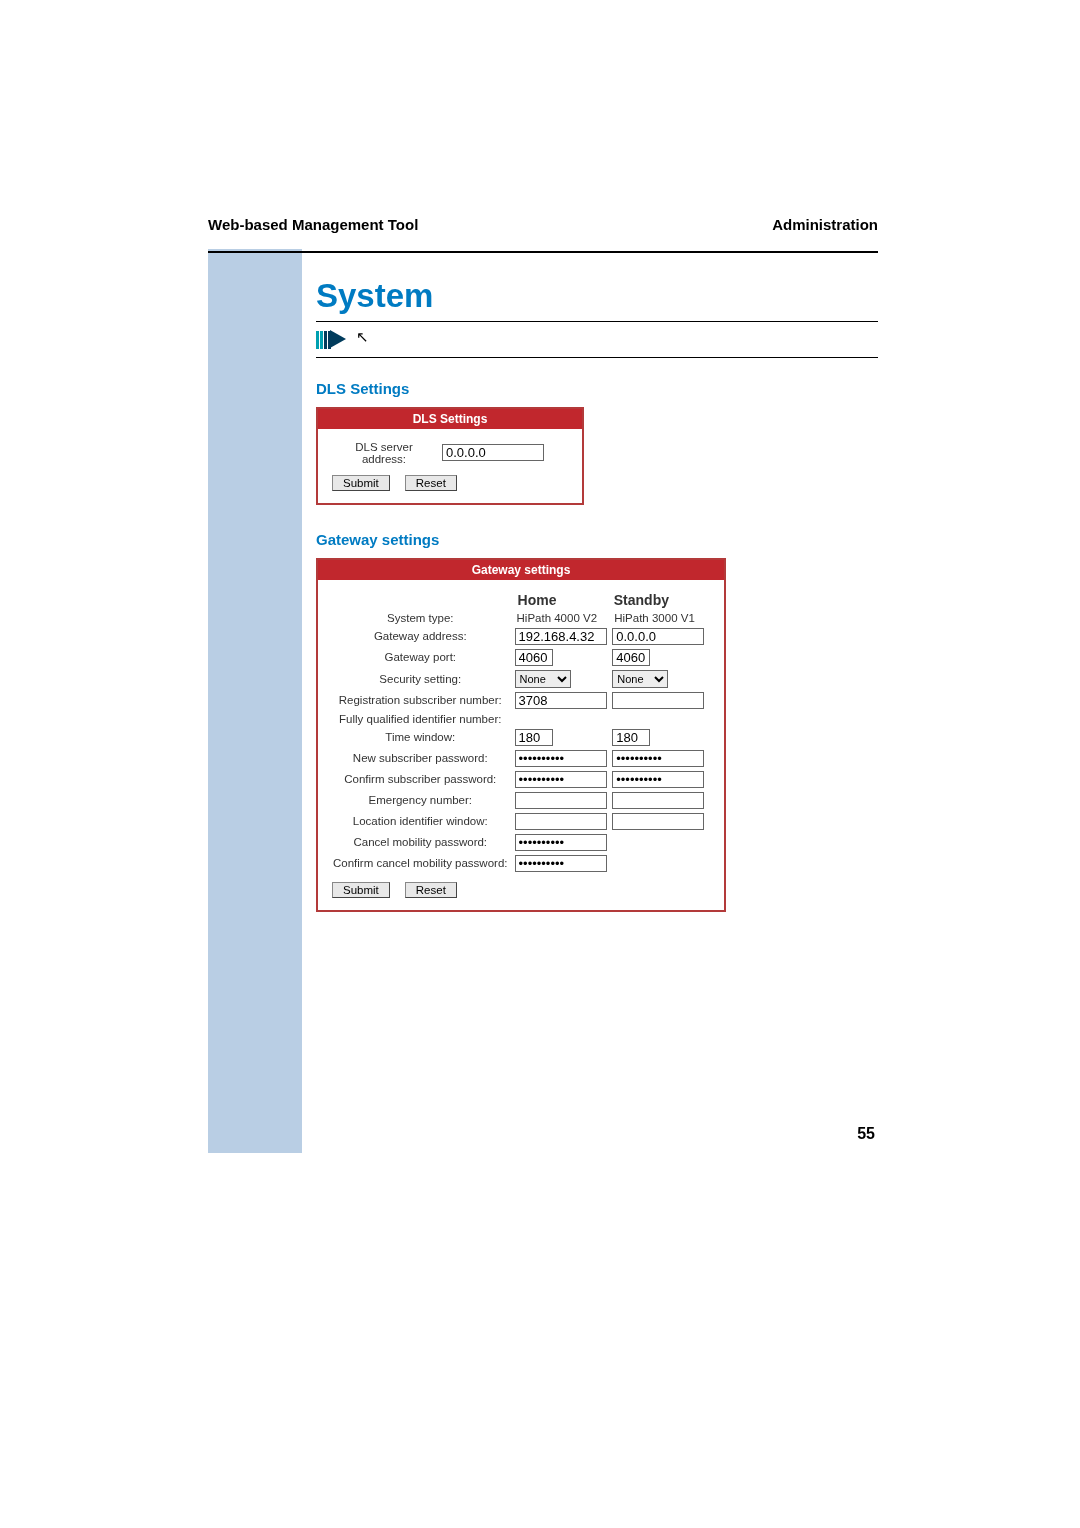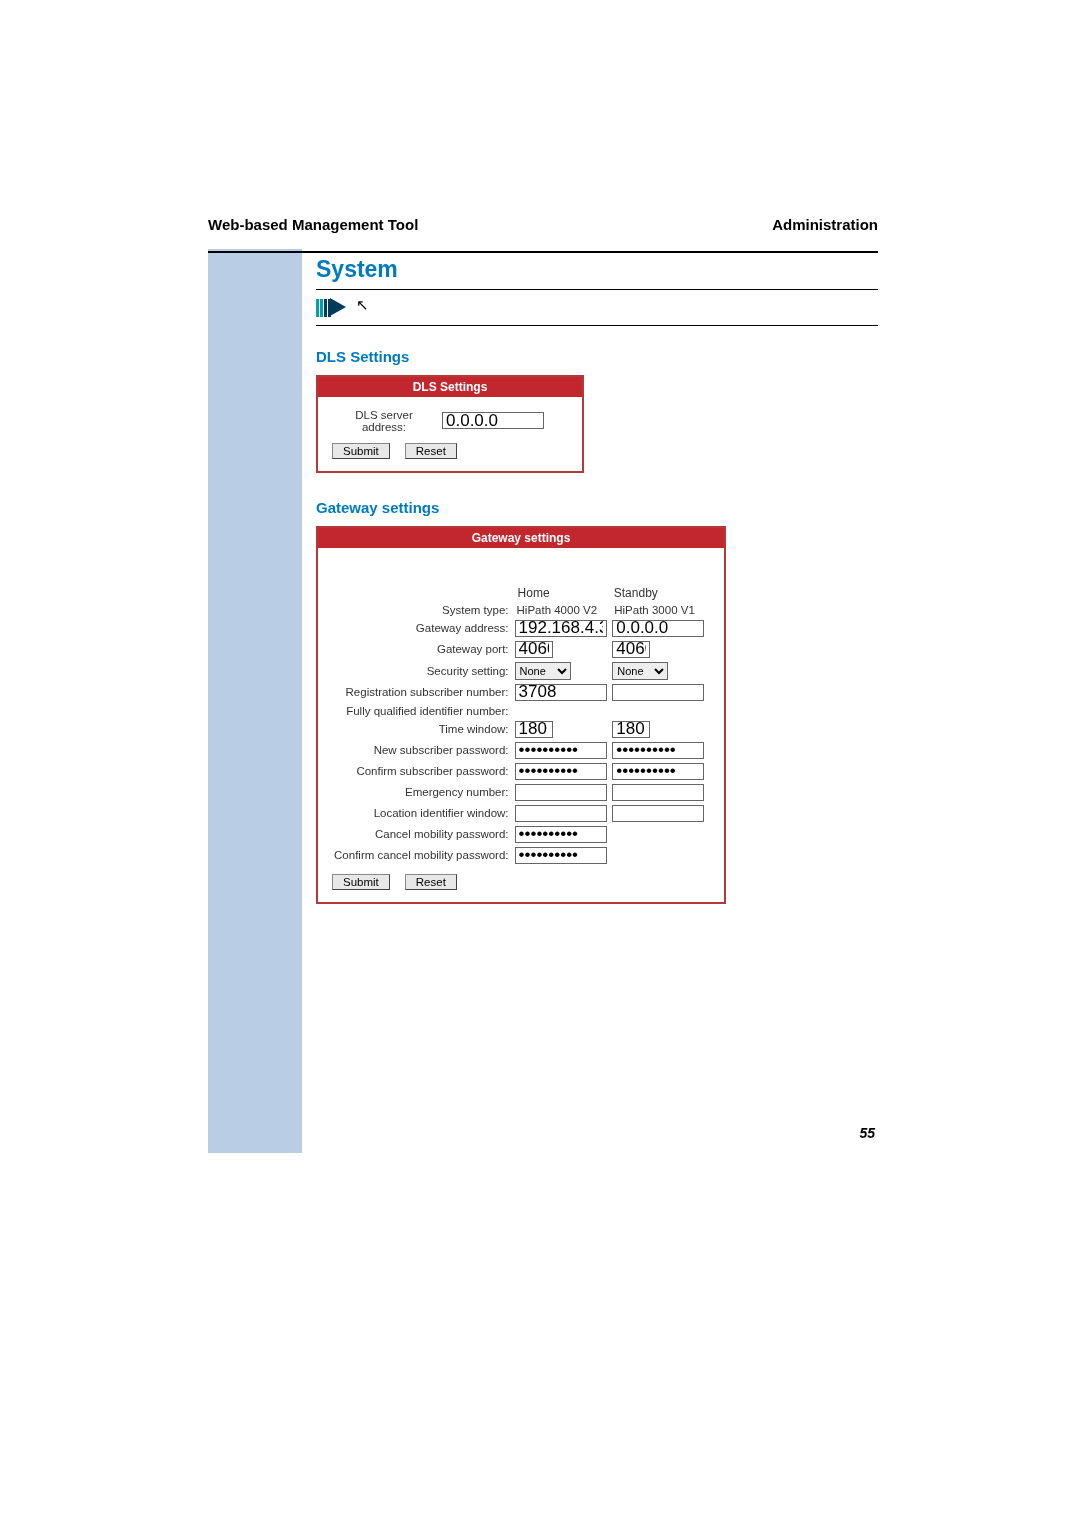--- a/index.html
+++ b/index.html
@@ -38,23 +38,24 @@
       font-size: 15px;
     }
     .content {
       position: absolute;
       left: 316px;
       top: 256px;
       width: 562px;
     }
     h1.title {
       color: #007bc2;
-      font-size: 23px;
+      font-size: 33px;
       font-weight: bold;
       margin-bottom: 6px;
+      margin-top: 21px;
     }
     .note-row {
       border-top: 1px solid #000;
       border-bottom: 1px solid #000;
       padding: 8px 0;
       display: flex;
       align-items: center;
       gap: 10px;
       margin-bottom: 22px;
     }
@@ -127,21 +128,21 @@
     }
     .row .lbl {
       text-align: center;
       padding-right: 6px;
       font-size: 11.5px;
       color: #333;
     }
     .panel.small .lbl { width: 110px; }
     .txt {
       font-family: inherit;
-      font-size: 17px;
+      font-size: 13px;
       padding: 1px 3px;
       border: 1px solid #666;
       background: #fff;
       height: 17px;
     }
     .txt.w1 { width: 102px; }
     .txt.s { width: 38px; }
     .col-h { width: 92px; }
     .col-s { width: 92px; }
     select.sel {
@@ -165,45 +166,43 @@
       border-right-color: #444;
       border-bottom-color: #444;
       cursor: pointer;
     }
     .cols-header {
       display: flex;
       margin-bottom: 4px;
     }
     .cols-header .spacer { width: 189px; }
     .cols-header .ch {
-      font-weight: normal;
-      font-size: 12px;
+      font-weight: bold;
+      font-size: 14px;
       width: 98px;
-      margin-top: 26px;
     }
     .grid-row {
       display: flex;
       align-items: center;
       margin-bottom: 4px;
     }
     .grid-row .lbl2 {
       width: 183px;
-      text-align: right;
+      text-align: center;
       padding-right: 6px;
       font-size: 11.5px;
     }
     .cellH, .cellS { width: 98px; }
     .static { font-size: 11.5px; padding-left: 2px; }
     .page-num {
       position: absolute;
       right: 205px;
       top: 1125px;
       font-weight: bold;
-      font-size: 14px;
-      font-style: italic;
+      font-size: 16px;
     }
   </style>
 </head>
 <body>
 
 <div class="left-stripe"></div>
 
 <div class="header-row">
   <div class="header-left">Web-based Management Tool</div>
   <div class="header-right">Administration</div>

